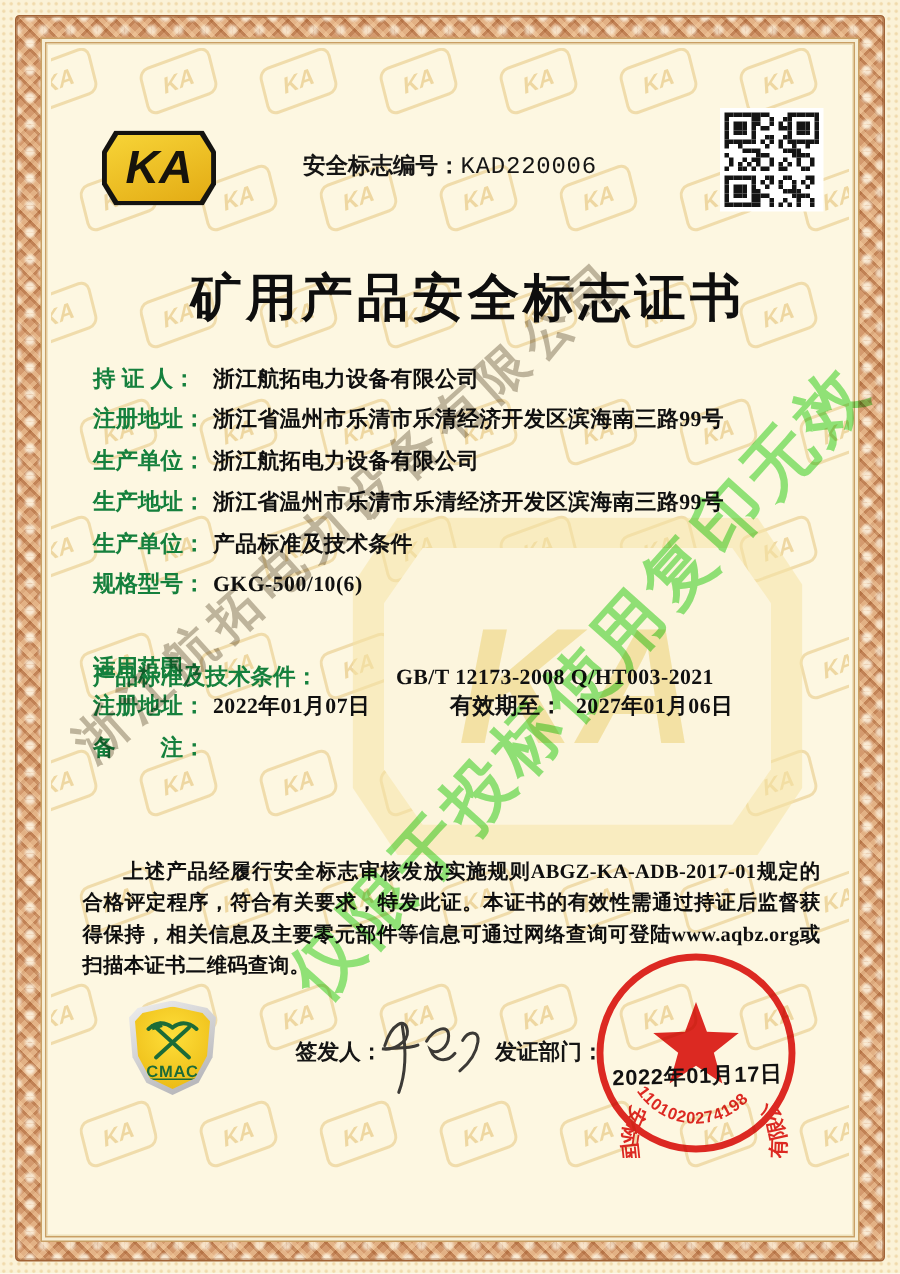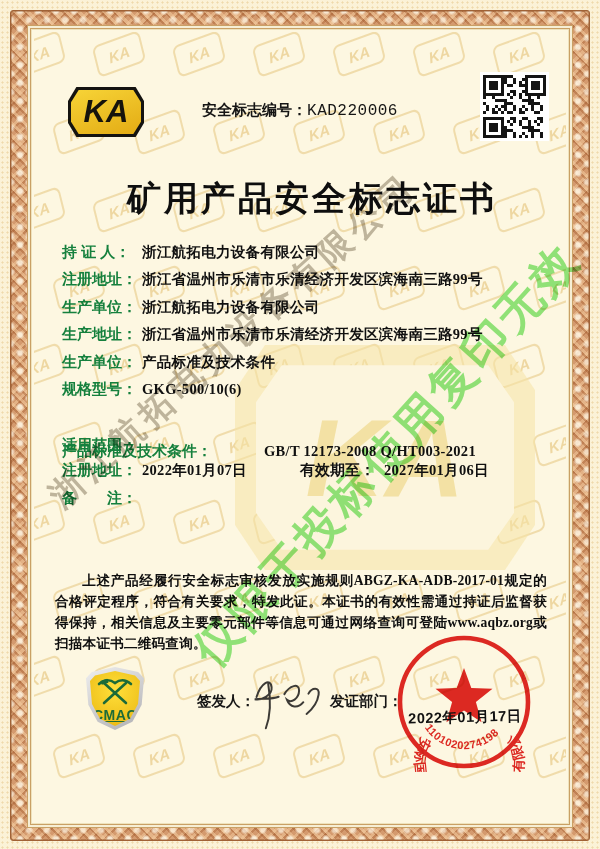--- a/index.html
+++ b/index.html
@@ -108,21 +108,21 @@
     clip-path:polygon(50% 0,90% 8%,100% 18%,96% 60%,80% 87%,50% 100%,20% 87%,4% 60%,0 18%,10% 8%);
     background:linear-gradient(150deg,#efefef,#aeaeb2);
     display:flex;align-items:center;justify-content:center;
   }
   .cmac-inner{
     width:50px;height:55px;
     clip-path:polygon(50% 0,90% 8%,100% 18%,96% 60%,80% 87%,50% 100%,20% 87%,4% 60%,0 18%,10% 8%);
     background:radial-gradient(circle at 50% 35%,#ffdf3a,#e8b40e);
     display:flex;flex-direction:column;align-items:center;justify-content:center;
   }
-  .cmac-text{font-size:14px;font-weight:900;color:#1c6b38;letter-spacing:.5px;margin-top:-2px;text-decoration:underline;}
+  .cmac-text{font-size:11px;font-weight:900;color:#1c6b38;letter-spacing:.5px;margin-top:-2px;text-decoration:underline;}
   .sig-label,.dept-label{position:absolute;font-size:14.5px;font-weight:700;white-space:nowrap;}
   .signature{position:absolute;left:243px;top:668px;}
   
   .seal{position:absolute;left:394px;top:632px;width:140px;height:140px;z-index:7;mix-blend-mode:multiply;opacity:.95;}
   .seal-date{
     position:absolute;left:400px;top:708px;width:130px;text-align:center;z-index:8;
     font-size:14.5px;font-weight:700;color:#111;transform:rotate(-1.5deg);letter-spacing:.5px;
   }
   
   .wm-company{

